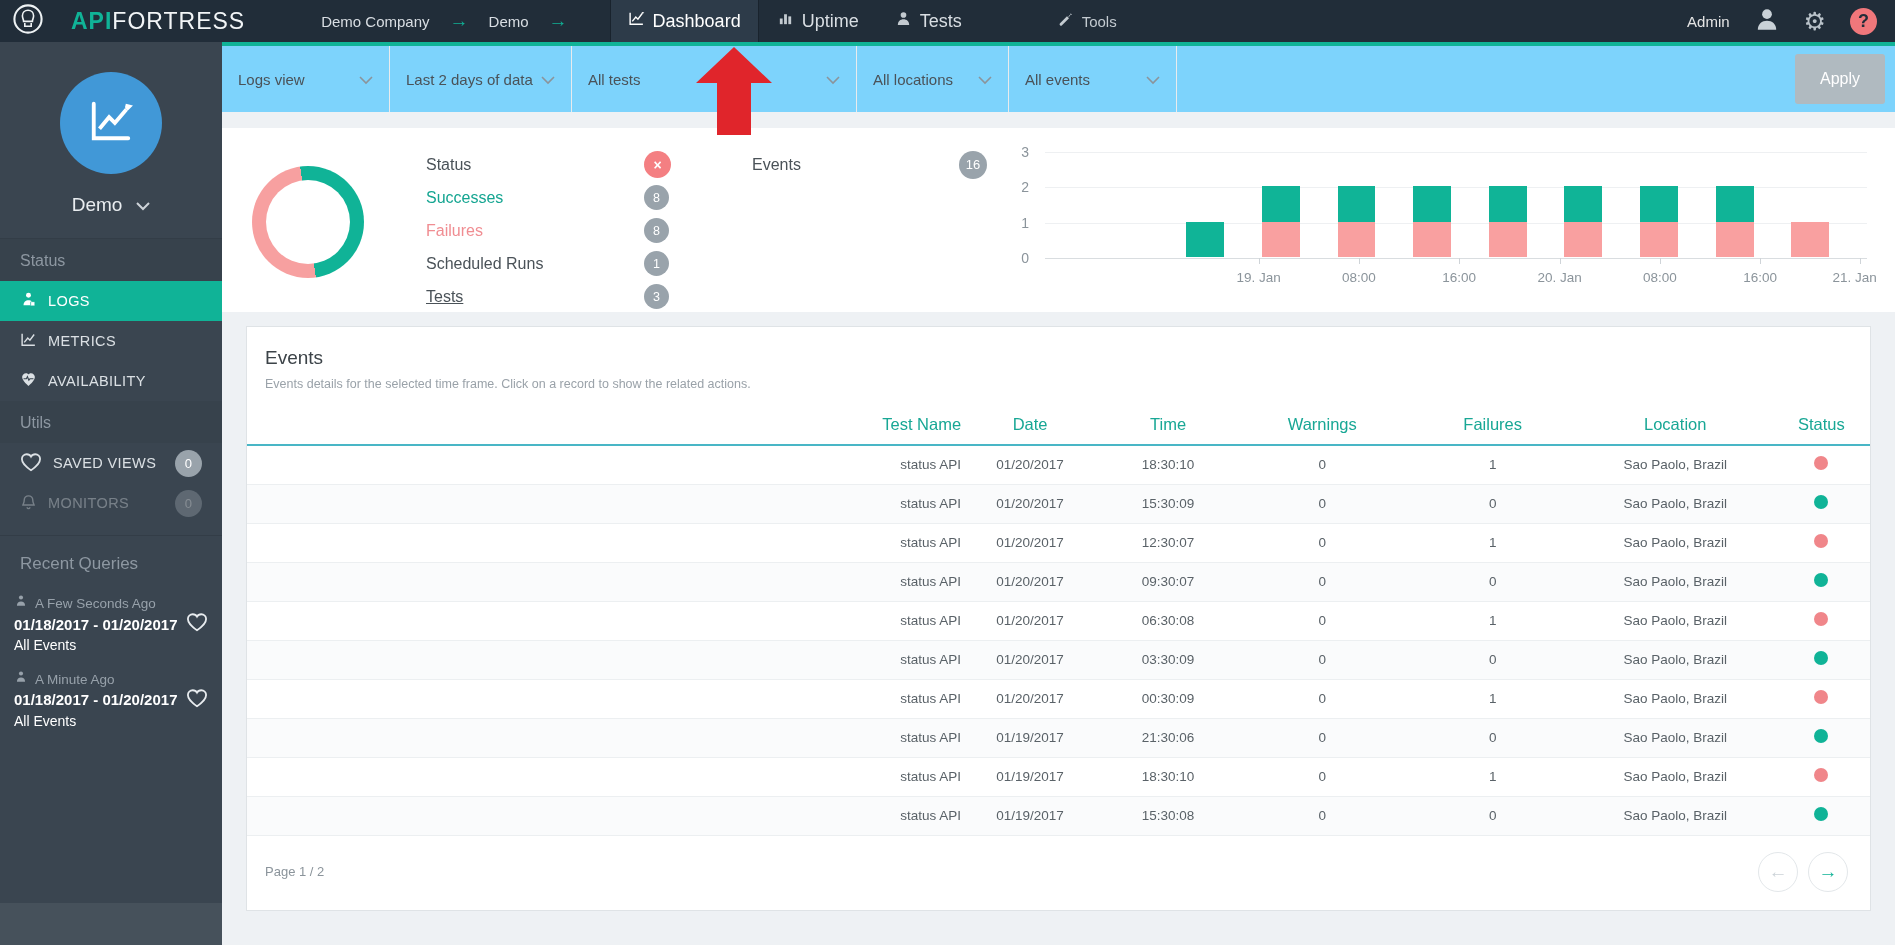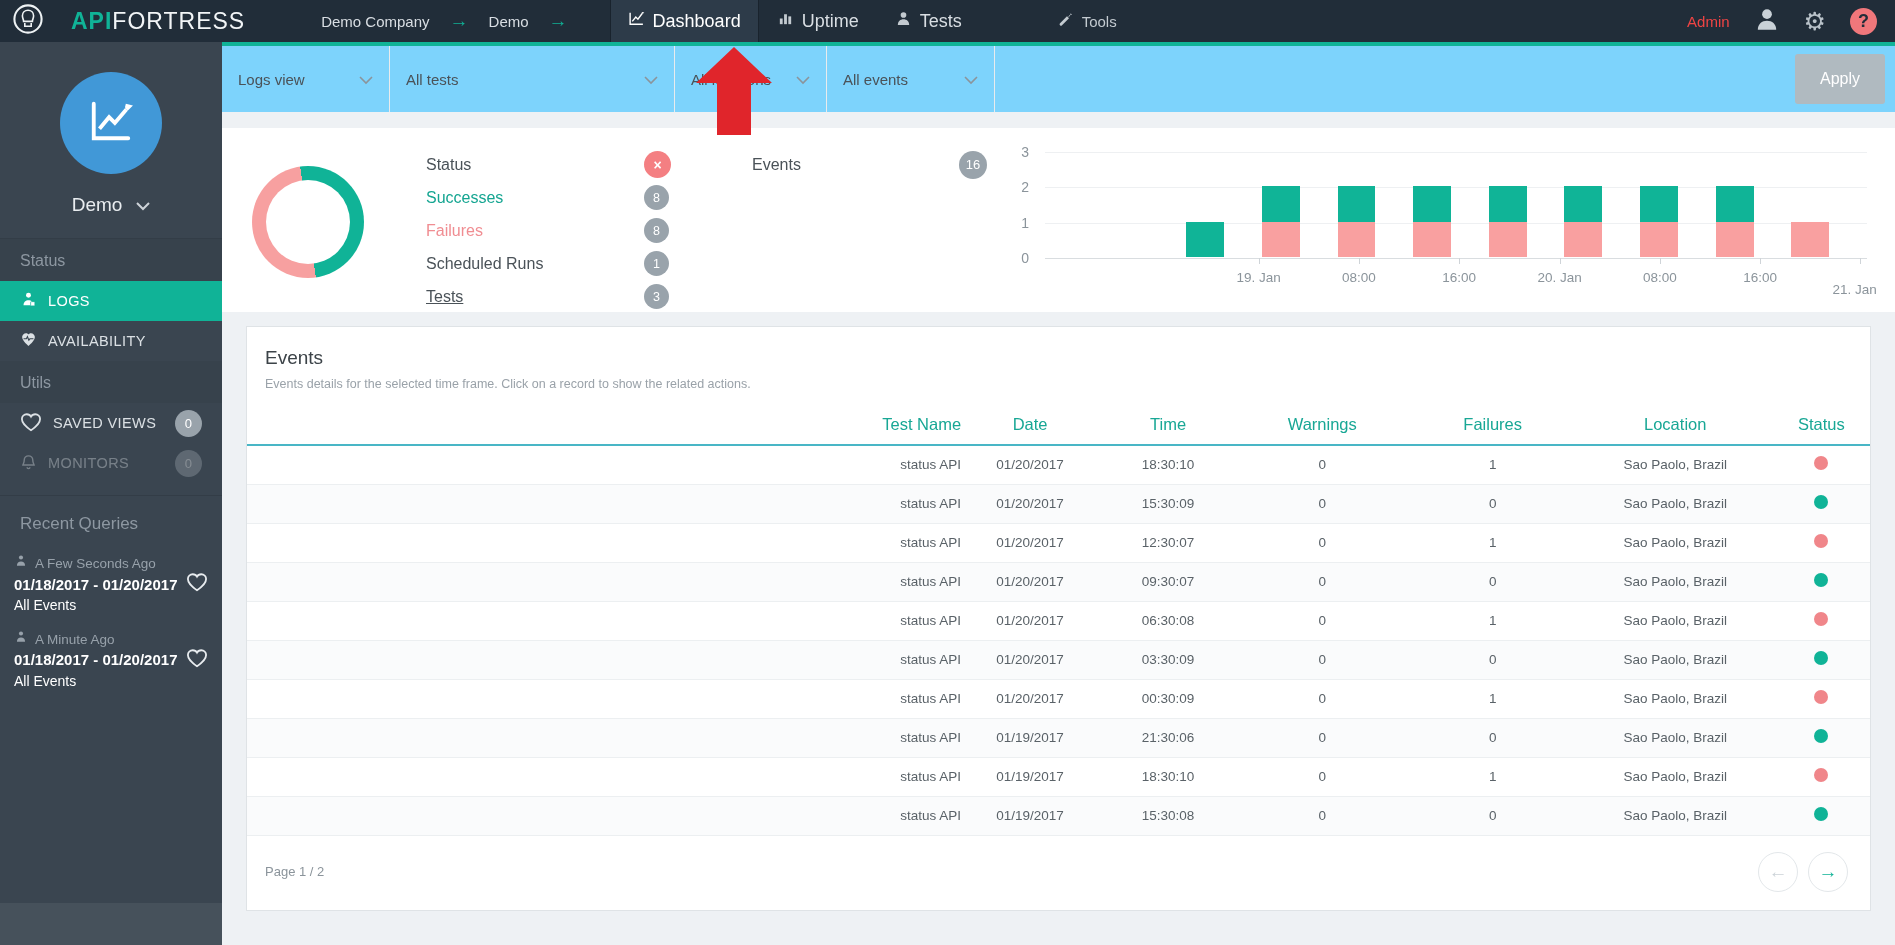--- a/index.html
+++ b/index.html
@@ -15,21 +15,21 @@
   .logo-fortress { color:#f2f5f7; font-weight:300; }
   .breadcrumb { display:flex; align-items:center; gap:20px; margin-left:58px; font-size:15px; }
   .bc-arrow { color:#10b397; font-size:19px; font-weight:bold; }
   .nav-tabs { display:flex; align-items:stretch; margin-left:42px; }
   .tab { display:flex; align-items:center; gap:8px; padding:0 18px; font-size:18px; cursor:pointer; }
   .tab.active { background:#2d3b49; box-shadow: inset 1px 0 0 #19232d, inset -1px 0 0 #19232d; color:#fff; }
   .tab svg { width:17px; height:17px; }
   .nav-tools { display:flex; align-items:center; gap:8px; margin-left:78px; font-size:15px; color:#c3cad0; }
   .nav-tools svg { width:16px; height:16px; }
   .nav-right { margin-left:auto; display:flex; align-items:center; gap:24px; padding-right:18px; }
-  .admin-label { font-size:15px; color:#ef4444;margin-left:32px; }
+  .admin-label { font-size:15px; color:#e5e5e5;margin-left:32px; }
   .nav-person svg { width:26px; height:26px; }
   .gear { font-size:25px; color:#b9c2c9; line-height:1; }
   .help-circle { width:27px; height:27px; border-radius:50%; background:#f0777b; color:#212d39; font-weight:bold; font-size:18px; display:flex; align-items:center; justify-content:center; }
 
   
   .sidebar { position:absolute; top:42px; left:0; bottom:0; width:222px; background:#3a4550; color:#ccd2d7; }
   .avatar { width:102px; height:102px; border-radius:50%; background:#4198d7; margin:30px auto 0; display:flex; align-items:center; justify-content:center; }
   .avatar svg { width:46px; height:46px; }
   .project-row { display:flex; align-items:center; justify-content:center; gap:14px; margin-top:20px; color:#e9edf0; font-size:19px; padding-bottom:22px; border-bottom:1px solid #333d47; }
   .chev svg { width:14px; height:9px; }
@@ -194,20 +194,27 @@
 
   <div class="side-item active">
     <span><svg viewBox="0 0 24 24" fill="#fff">
           <circle cx="12" cy="6" r="3.5"></circle>
           <path d="M5 20c0-4.5 3-7 7-7s7 2.5 7 7z"></path>
           <rect x="15" y="15" width="6" height="6" rx="1" fill="#fff" stroke="#10b397"></rect>
         </svg></span>
     <span>LOGS</span>
   </div>
   <div class="side-item">
+    <span><svg viewBox="0 0 24 24" fill="none" stroke="#dbe0e4" stroke-width="2">
+          <path d="M3 4v16h18"></path>
+          <path d="M6 16l5-6 3 3 6-8"></path>
+        </svg></span>
+    <span>METRICS</span>
+  </div>
+  <div class="side-item">
     <span><svg viewBox="0 0 24 24" fill="#dbe0e4">
           <path d="M12 21S3 14 3 8.5C3 5.5 5.5 3 8.5 3c1.8 0 3 .9 3.5 1.8C12.5 3.9 13.7 3 15.5 3 18.5 3 21 5.5 21 8.5 21 14 12 21 12 21z"></path>
           <path d="M5 11h4l1.5-3 2 5 1.5-2h5" stroke="#3a4550" stroke-width="1.6" fill="none"></path>
         </svg></span>
     <span>AVAILABILITY</span>
   </div>
 
   <div class="side-heading">Utils</div>
 
   <div class="side-item">
@@ -259,20 +266,26 @@
   </div>
 
   <div class="side-footer"></div>
 </div>
 
 <div class="main">
 
   <div class="filterbar">
     <div class="fctrl w1">
       <span>Logs view</span>
+      <span class="chev"><svg viewBox="0 0 14 9" fill="none" stroke="#8b949b" stroke-width="1.6">
+            <path d="M1 1l6 6 6-6"></path>
+          </svg></span>
+    </div>
+    <div class="fctrl w2">
+      <span>Last 2 days of data</span>
       <span class="chev"><svg viewBox="0 0 14 9" fill="none" stroke="#8b949b" stroke-width="1.6">
             <path d="M1 1l6 6 6-6"></path>
           </svg></span>
     </div>
     <div class="fctrl w3">
       <span>All tests</span>
       <span class="chev"><svg viewBox="0 0 14 9" fill="none" stroke="#8b949b" stroke-width="1.6">
             <path d="M1 1l6 6 6-6"></path>
           </svg></span>
     </div>
@@ -380,21 +393,21 @@
           <div class="xtick" style="left: 38.2%; top: 6px;">08:00</div>
           <div class="xtick-mark" style="left: 50.4%;"></div>
           <div class="xtick" style="left: 50.4%; top: 6px;">16:00</div>
           <div class="xtick-mark" style="left: 62.6%;"></div>
           <div class="xtick" style="left: 62.6%; top: 6px;">20. Jan</div>
           <div class="xtick-mark" style="left: 74.8%;"></div>
           <div class="xtick" style="left: 74.8%; top: 6px;">08:00</div>
           <div class="xtick-mark" style="left: 87%;"></div>
           <div class="xtick" style="left: 87%; top: 6px;">16:00</div>
           <div class="xtick-mark" style="left: 99.2%;"></div>
-          <div class="xtick" style="left: 98.5%; top: 18px;">21. Jan</div>
+          <div class="xtick" style="left: 98.5%; top: 6px;">21. Jan</div>
         </div>
     </div>
   </div>
 
   <div class="events-card">
     <div class="card-title">Events</div>
     <div class="card-sub">Events details for the selected time frame. Click on a record to show the related actions.</div>
     <table class="ev">
       <thead>
         <tr>

